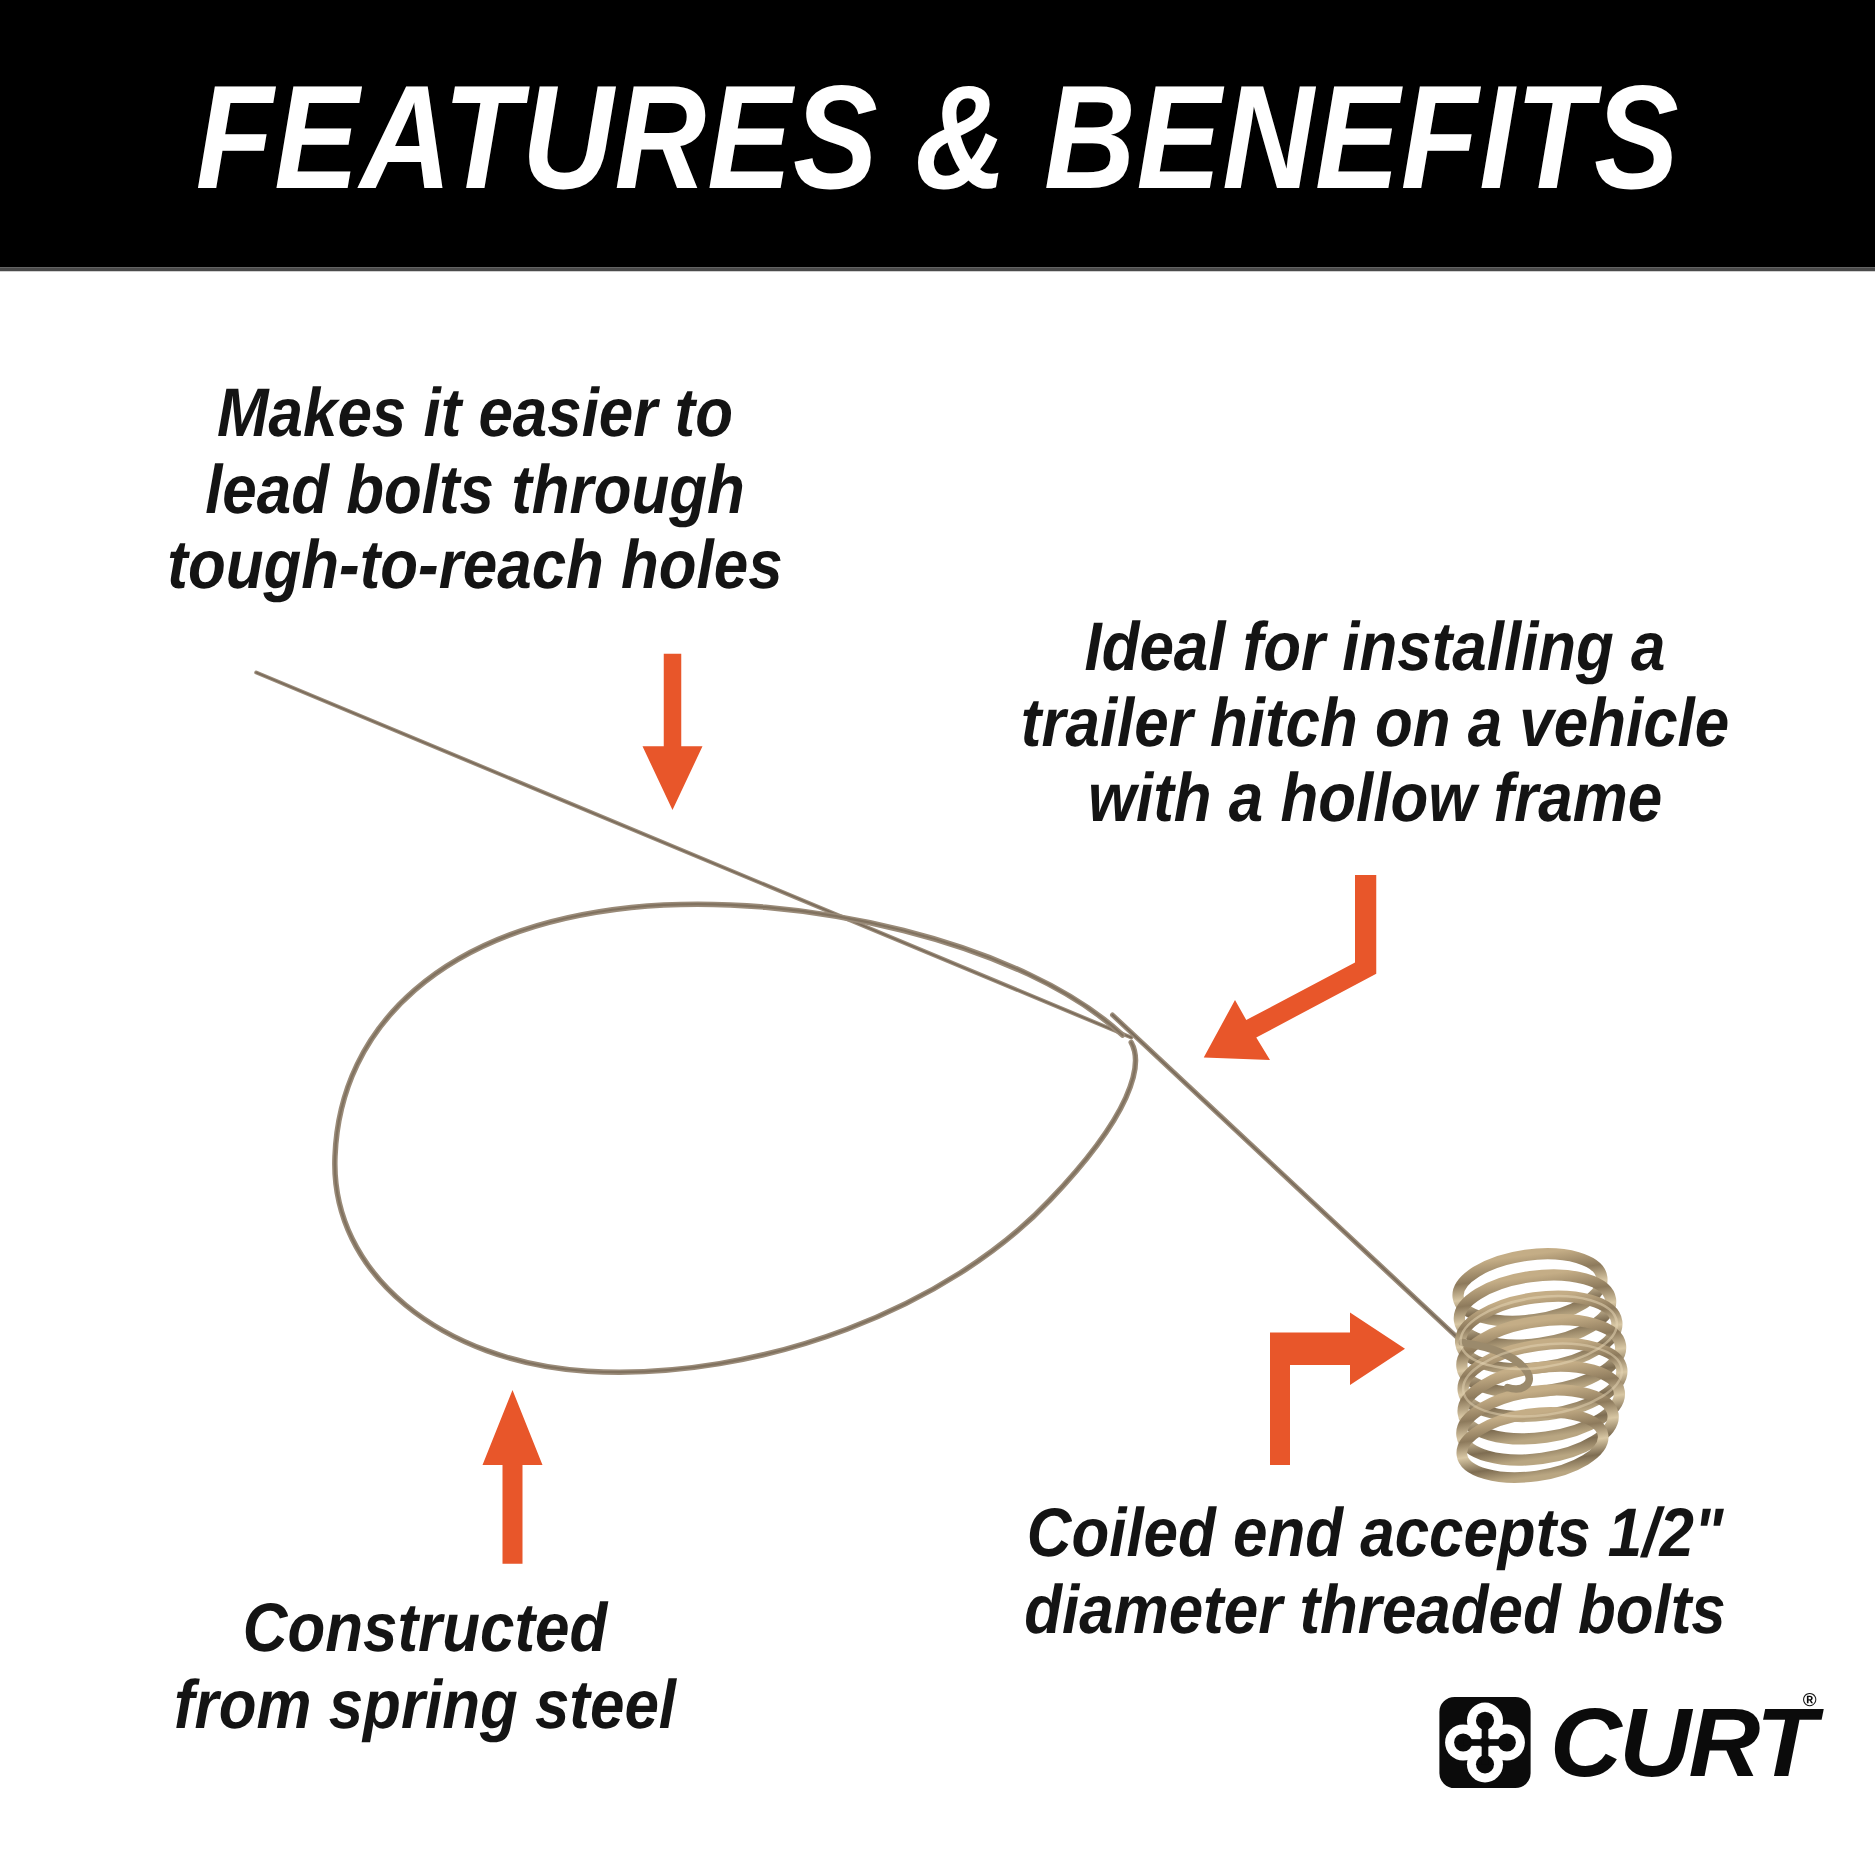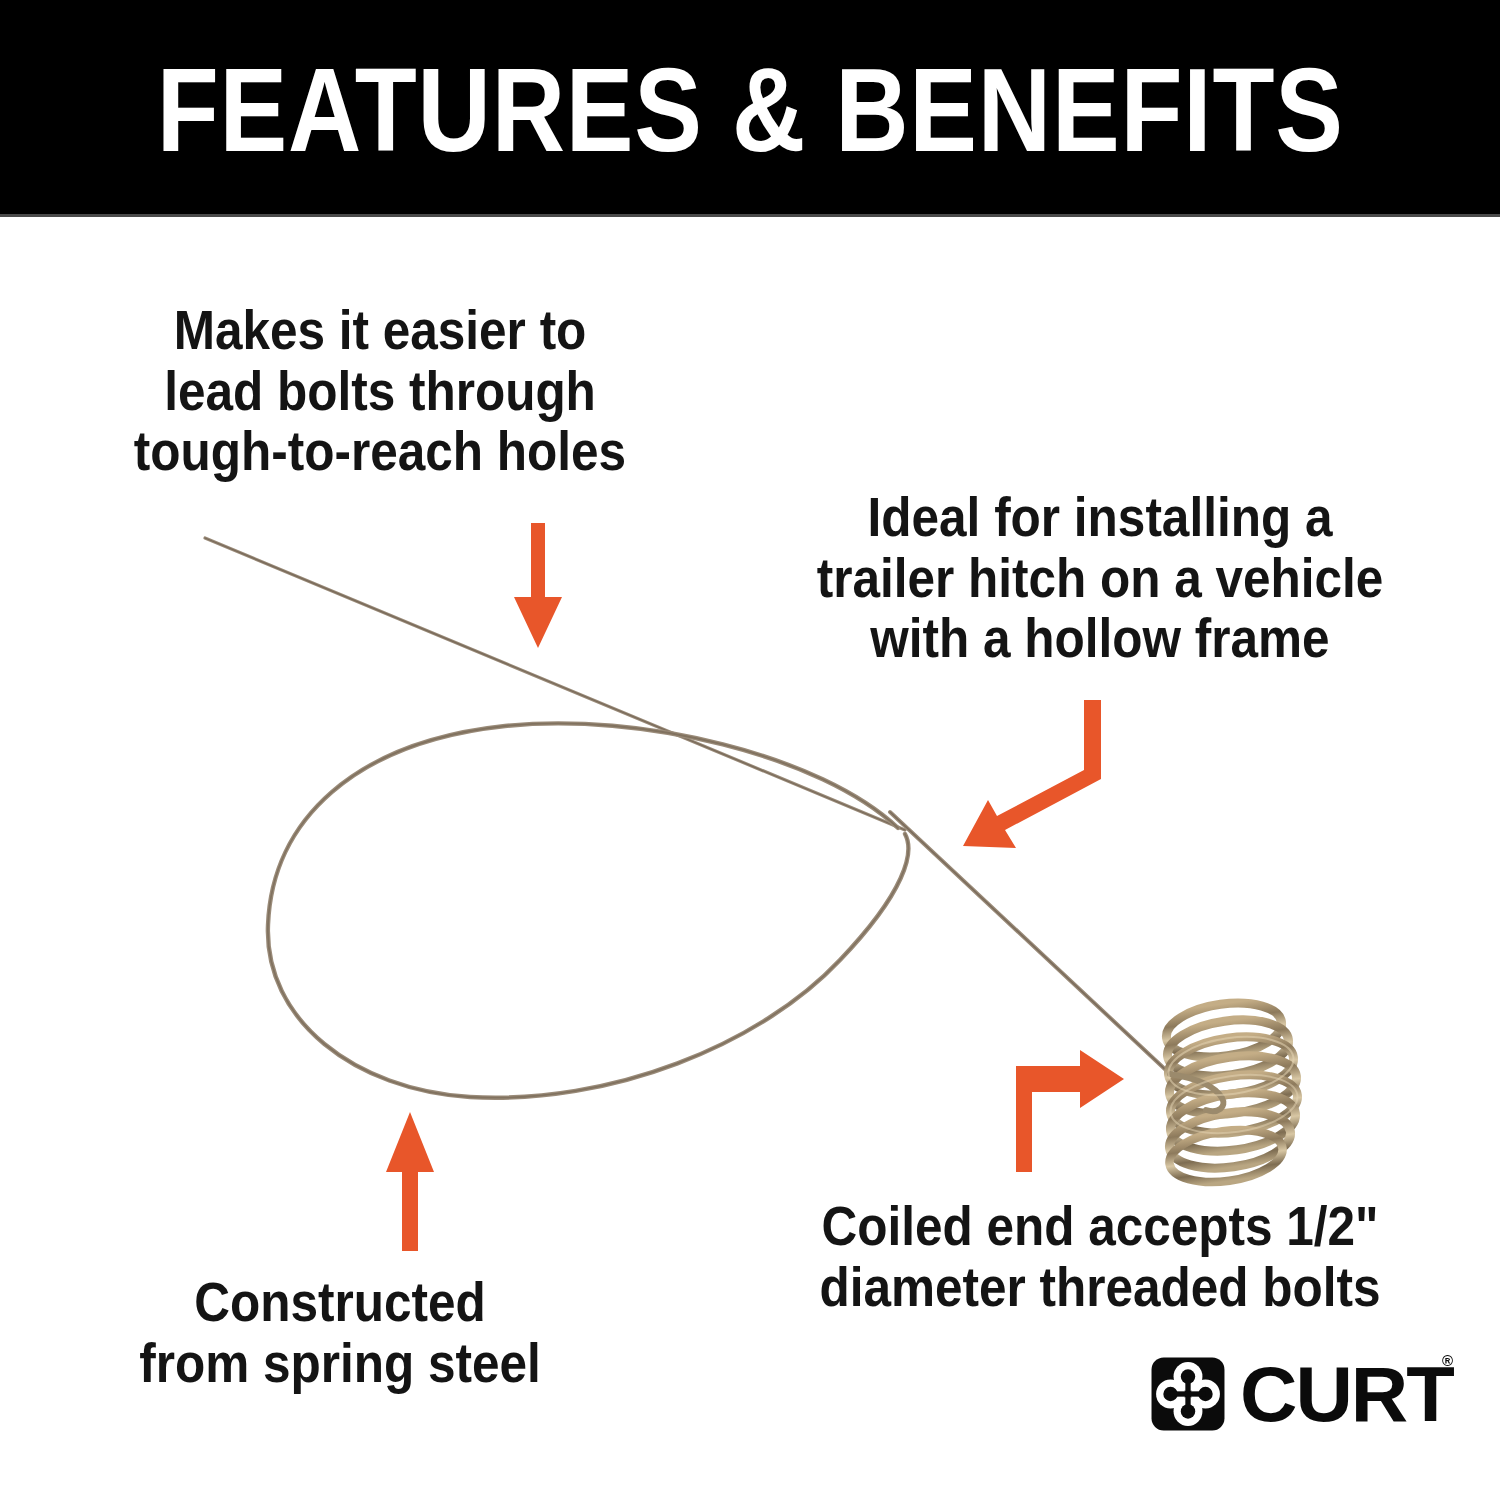--- a/index.html
+++ b/index.html
@@ -8,20 +8,21 @@
     padding: 0;
     background: #ffffff;
   }
   #page {
     position: relative;
     width: 1500px;
     height: 1500px;
     background: #ffffff;
     overflow: hidden;
     font-family: "Liberation Sans", sans-serif;
+    font-style: italic;
   }
 
   
   #header-banner {
     position: absolute;
     left: 0;
     top: 0;
     width: 1500px;
     height: 214px;
     background: #000000;

